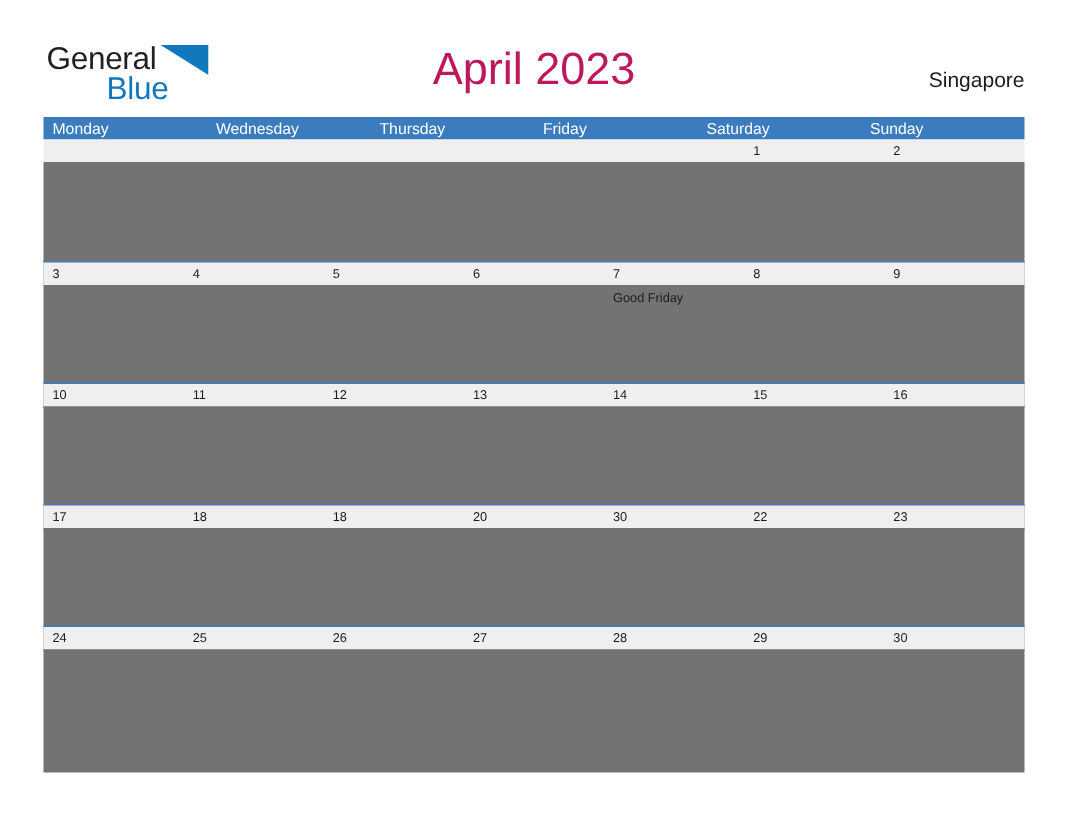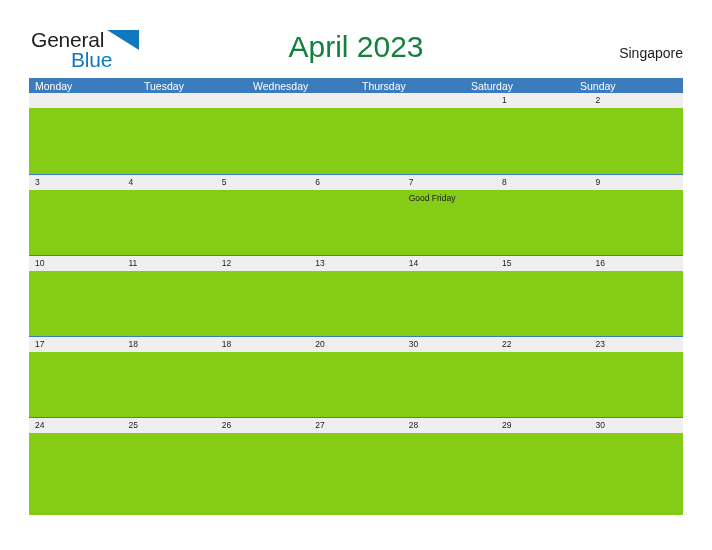--- a/index.html
+++ b/index.html
@@ -62,21 +62,21 @@
     height: 22px;
   }
 
   .cal-title {
     position: absolute;
     left: 0;
     right: 0;
     top: 30px;
     text-align: center;
     font-size: 30px;
-    color: #15803d;
+    color: #be185d;
     font-family: "Liberation Sans", sans-serif;
     font-weight: 400;
   }
 
   .locale {
     position: absolute;
     right: 29px;
     top: 45px;
     font-size: 14px;
     color: #1c1c1c;
@@ -126,21 +126,21 @@
     font-size: 8.5px;
     color: #1c1c1c;
     padding-left: 6px;
     box-sizing: border-box;
     line-height: 15px;
   }
 
   .event-band {
     display: flex;
     height: 82px;
-    background: #84cc16;
+    background: #737373;
   }
   .event-cell {
     flex: 1 1 0;
     padding: 3px 4px 0 6px;
     box-sizing: border-box;
   }
   .event-text {
     font-size: 8.5px;
     color: #1c1c1c;
     line-height: 11px;
@@ -167,23 +167,23 @@
     <div class="cal-title">April 2023</div>
 
     <div class="locale">Singapore</div>
 
   </div>
 
   <div class="calendar">
 
     <div class="weekday-row">
       <div class="weekday-cell">Monday</div>
-      <div class="weekday-cell">Tuesday</div>
       <div class="weekday-cell">Wednesday</div>
       <div class="weekday-cell">Thursday</div>
+      <div class="weekday-cell">Friday</div>
       <div class="weekday-cell">Saturday</div>
       <div class="weekday-cell">Sunday</div>
     </div>
 
     <div class="week-row first">
       <div class="day-number-band">
         <div class="day-number"></div>
         <div class="day-number"></div>
         <div class="day-number"></div>
         <div class="day-number"></div>

